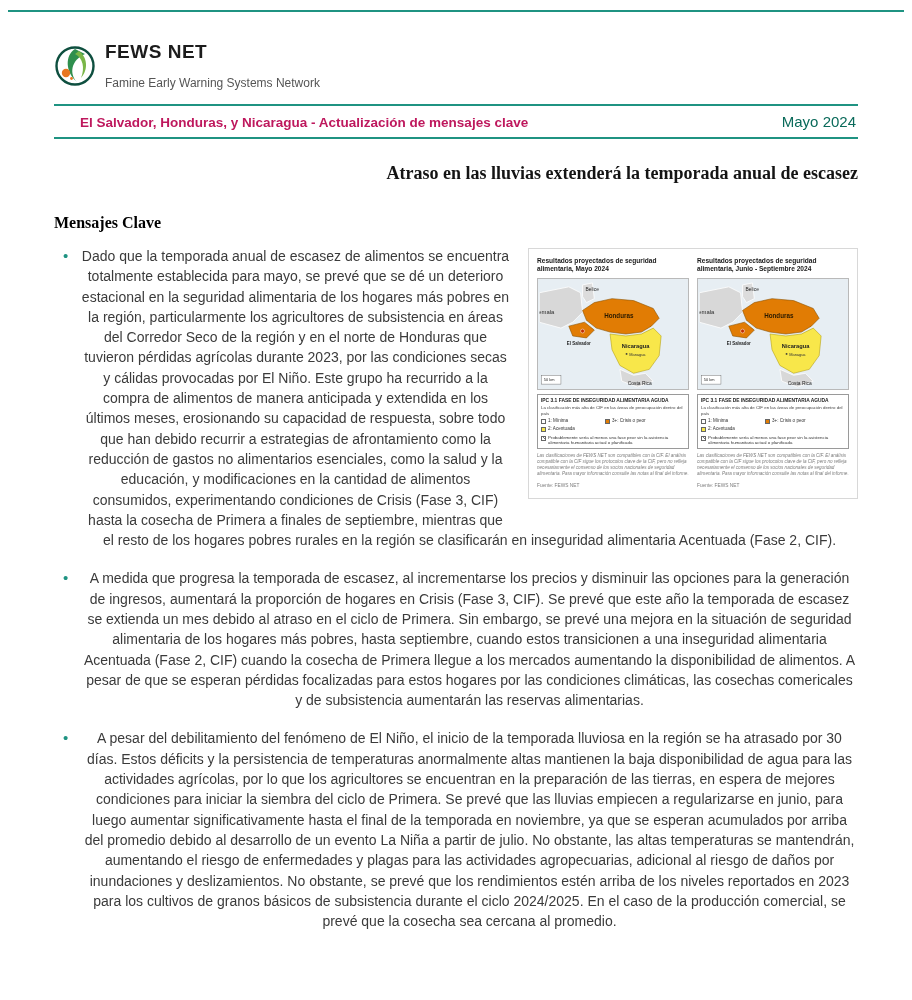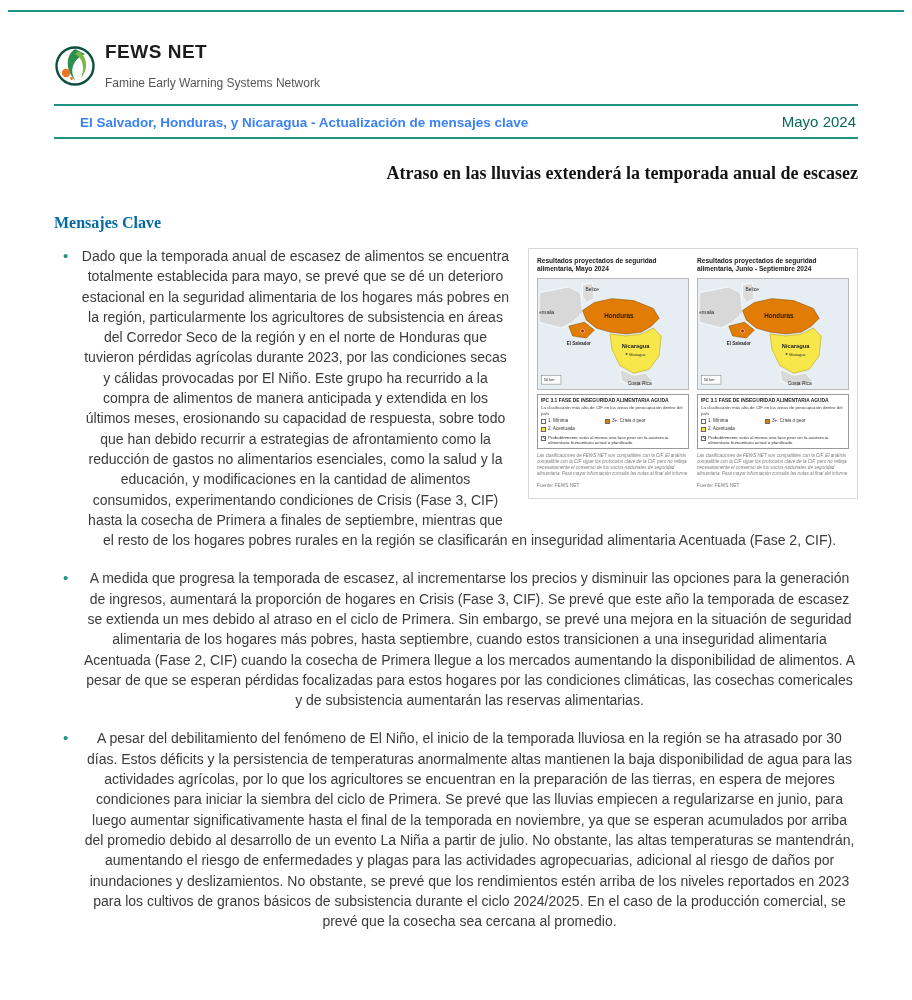--- a/index.html
+++ b/index.html
@@ -35,32 +35,32 @@
   
   .header-bar {
     margin-top:14px;
     border-top:2px solid #1f9382;
     border-bottom:2px solid #1f9382;
     padding:7px 2px;
     display:flex;
     justify-content:space-between;
     align-items:baseline;
   }
-  .header-bar .region-title { font-size:13.5px; font-weight:bold; color:#3b82f6;padding-left:24px; }
+  .header-bar .region-title { font-size:13.5px; font-weight:bold; color:#be185d;padding-left:24px; }
   .header-bar .report-date  { font-size:15px; color:#0a6a5a; }
 
   
   h1.page-title {
     font-family:"Liberation Serif","DejaVu Serif",serif;
     font-size:18px; font-weight:bold; color:#141414;
     text-align:right; margin-top:24px;
   }
   h2.section-heading {
     font-family:"Liberation Serif","DejaVu Serif",serif;
-    font-size:16px; font-weight:bold; color:#0369a1;
+    font-size:16px; font-weight:bold; color:#000000;
     margin-top:30px; margin-bottom:14px;
   }
 
   
   .content { font-size:14px; line-height:1.45; color:#3b3b3b; }
   .maps-figure {
     float:right;
     width:330px;
     margin:2px 0 12px 18px;
     border:1px solid #d8d8d8;

